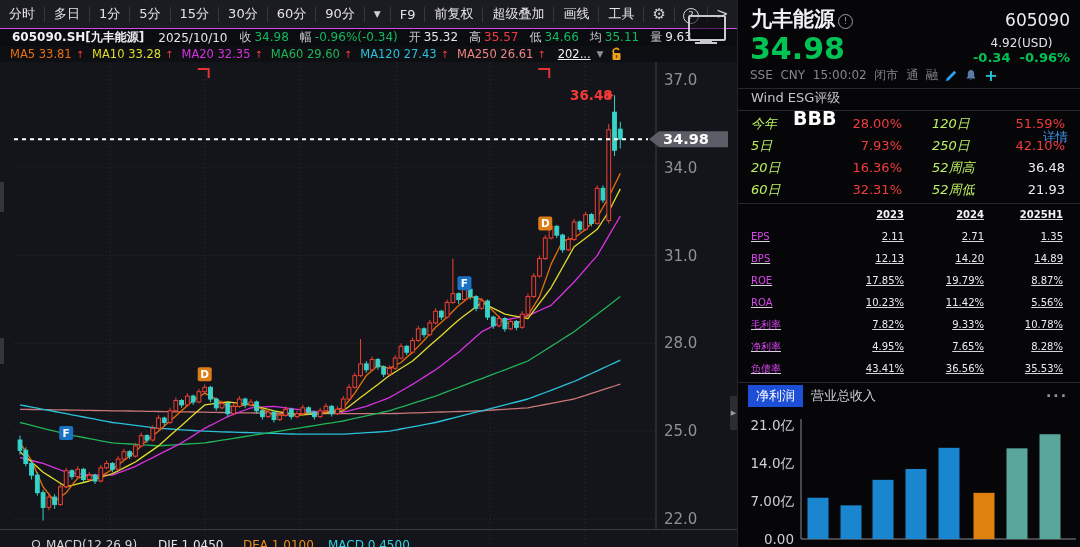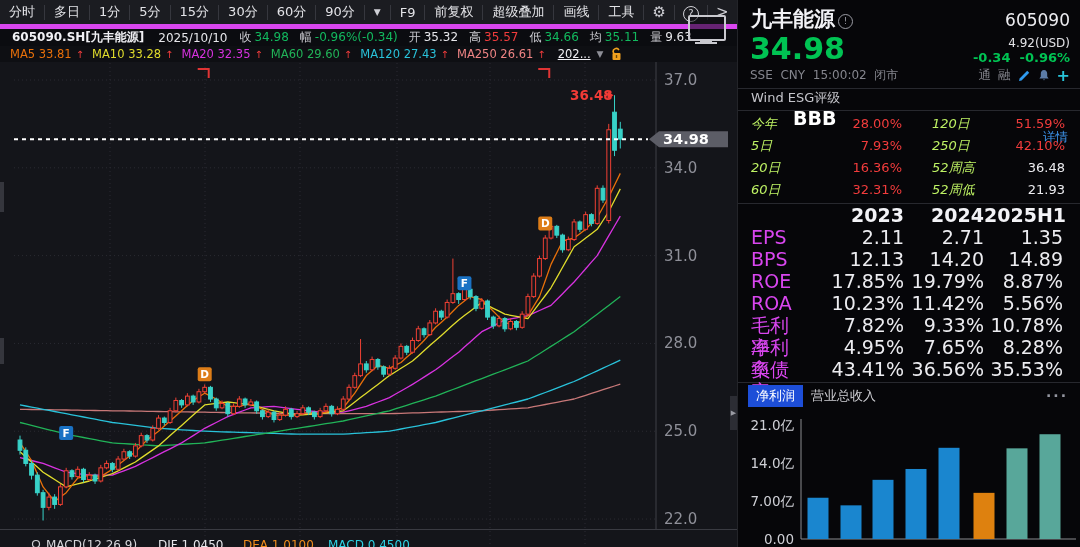--- a/index.html
+++ b/index.html
@@ -2,21 +2,21 @@
 <html><head>
 <meta charset="utf-8">
 <style>
   html,body{margin:0;padding:0;background:#000;width:1080px;height:547px;overflow:hidden;
     font-family:"DejaVu Sans","Liberation Sans",sans-serif;}
   #app{position:relative;width:1080px;height:547px;background:#0a0a0d;}
   
   #left{position:absolute;left:0;top:0;width:737px;height:547px;background:#14151a;}
   #kchart{position:absolute;left:0;top:0;z-index:1;}
   #toolbar{position:absolute;left:0;top:0;width:737px;height:29px;background:#1b1c21;
-    border-bottom:5px solid #d946ef;display:flex;align-items:center;z-index:3;box-sizing:border-box;}
+    border-bottom:1px solid #d946ef;display:flex;align-items:center;z-index:3;box-sizing:border-box;}
   .tb-item{padding:0 9px;font-size:13px;color:#e3e3e7;white-space:nowrap;cursor:default;}
   .tb-sep{width:1px;height:15px;background:#36373e;flex:none;}
   .tb-icon{padding:0 8px;color:#cfcfd5;font-size:15px;}
   .help-circle{display:inline-block;width:14px;height:14px;border:1.5px solid #cfcfd5;border-radius:50%;
     font-size:10px;line-height:14px;text-align:center;color:#cfcfd5;}
   #quote-bar{position:absolute;left:0;top:29px;width:737px;height:17px;background:#0b0c10;
     display:flex;align-items:center;z-index:3;font-size:12px;padding-left:12px;box-sizing:border-box;white-space:nowrap;}
   #quote-bar .sym{color:#f0f0f4;font-weight:bold;margin-right:14px;}
   #quote-bar .date{color:#e6e6ea;margin-right:12px;}
   .qf-label{color:#c9c9cf;margin-right:3px;}
@@ -37,38 +37,38 @@
   
   #panel{position:absolute;left:737px;top:0;width:343px;height:547px;background:#060609;
     border-left:1px solid #232429;box-sizing:border-box;color:#d6d6da;}
   .p-row1{display:flex;justify-content:space-between;align-items:baseline;padding:5px 10px 0 13px;}
   .p-name{font-size:21px;font-weight:bold;color:#f2f2f6;}
   .p-info{display:inline-block;width:13px;height:13px;border:1px solid #9a9ba3;border-radius:50%;
     font-size:9px;line-height:13px;text-align:center;color:#9a9ba3;vertical-align:2px;margin-left:3px;font-weight:normal;}
   .p-code{font-size:17px;color:#ececf0;}
   .p-row2{display:flex;justify-content:space-between;align-items:flex-end;padding:0 10px 0 12px;}
   .p-price{font-size:30px;font-weight:bold;color:#00c353;line-height:32px;}
-  .p-right{text-align:right;}
+  .p-right{text-align:center;}
   .p-usd{font-size:12px;color:#e2e2e6;}
   .p-chg{font-size:13px;color:#00c353;font-weight:bold;}
-  .p-row3{display:flex;justify-content:space-between;align-items:center;padding:2px 10px 4px 12px;font-size:12px;color:#85868e;gap:8px;}
+  .p-row3{display:flex;justify-content:flex-start;align-items:center;padding:2px 10px 4px 12px;font-size:12px;color:#85868e;gap:8px;}
   .p-icons{display:flex;align-items:center;gap:7px;}
   .p-badge{color:#85868e;font-size:12.5px;}
   .p-plus{color:#28c4da;font-size:16px;font-weight:bold;line-height:12px;}
   .p-divider{border-top:1px solid #27282e;}
   .esg-row{display:flex;align-items:flex-start;height:21px;padding:0 12px 0 13px;font-size:13px;flex-direction:column;}
   .esg-label{color:#c4c4ca;}
   .esg-rating{color:#fff;font-weight:bold;font-size:19px;margin-left:42px;}
   .esg-link{margin-left:auto;color:#3f97f0;font-size:12.5px;}
   #ret-grid{display:grid;grid-template-columns:52px 99px 30px 55px 1fr;padding:2px 15px 2px 13px;font-size:13px;}
   #ret-grid .cell{height:22px;line-height:22px;}
   .ret-label{color:#bef264;font-style:italic;}
   .ret-val{text-align:right;}
   .red{color:#f23c3c;} .white{color:#ececf0;}
-  #fin-table{display:grid;grid-template-columns:55px 98px 80px 79px;padding:0 12px 2px 13px;font-size:19px;}
+  #fin-table{display:grid;grid-template-columns:55px 98px 80px 79px;padding:0 12px 2px 13px;font-size:10px;text-decoration:underline;}
   #fin-table .cell{height:22px;line-height:22px;}
   .fin-label{color:#d946ef;}
   .fin-val{text-align:right;color:#ececf0;}
   .fin-head{text-align:right;color:#f2f2f6;font-weight:bold;}
   #ptabs{display:flex;align-items:center;height:26px;padding:0 12px 0 10px;font-size:13px;}
   .ptab{padding:2px 8px;color:#cfcfd4;}
   .ptab.active{background:#1d4ed8;color:#fff;}
   .pdots{margin-left:auto;color:#9496a0;letter-spacing:2px;font-weight:bold;font-size:14px;}
   #barchart{display:block;}
 </style>

